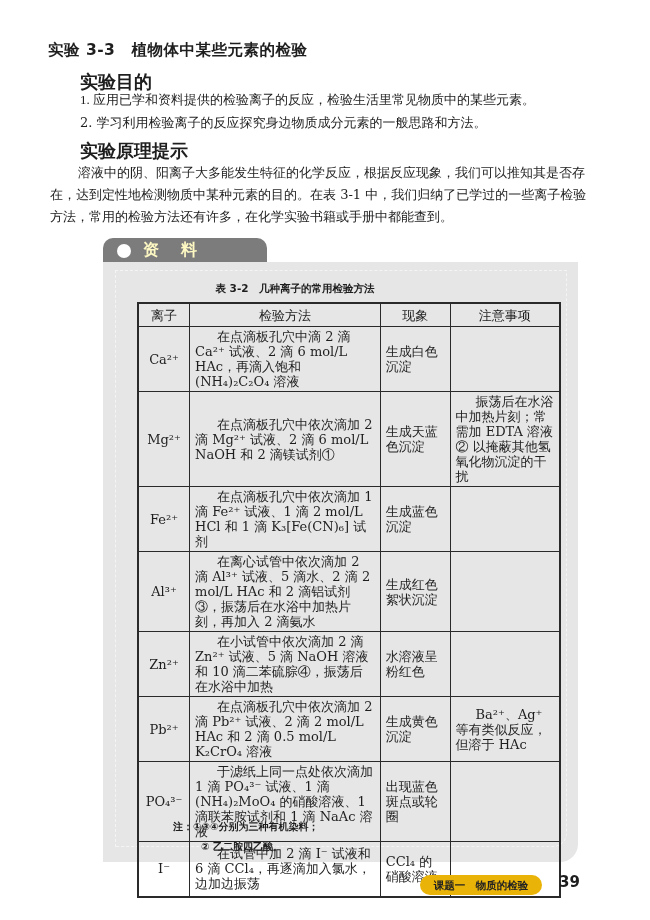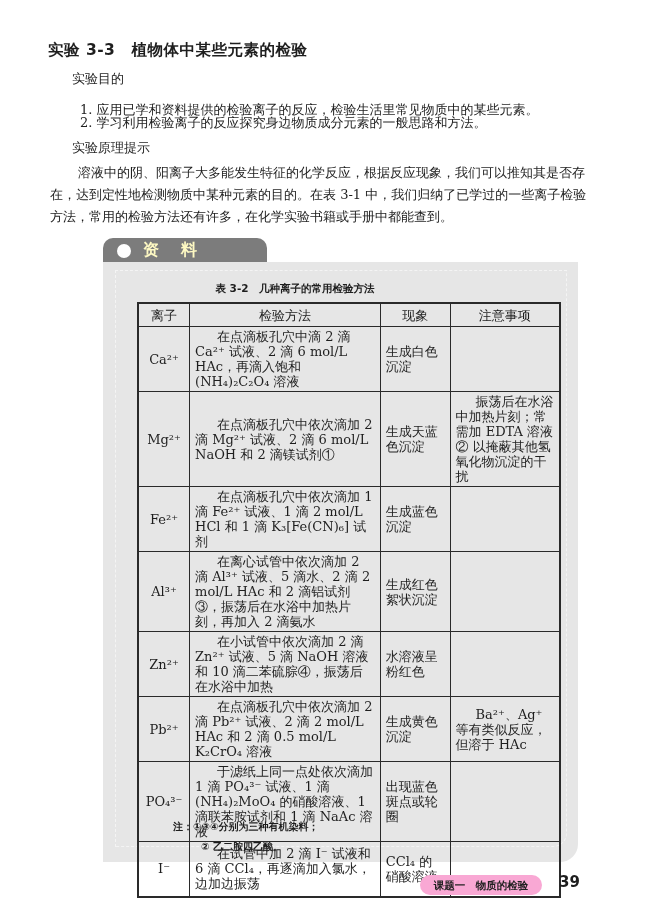--- a/index.html
+++ b/index.html
@@ -3,21 +3,21 @@
 <meta charset="utf-8">
 <style>
   html, body { margin: 0; padding: 0; }
   body {
     width: 650px; height: 920px; background: #ffffff; position: relative; overflow: hidden;
     font-family: "DejaVu Serif", "Liberation Serif", serif; color: #1e1e1e;
   }
   .sans { font-family: "DejaVu Sans", "Liberation Sans", sans-serif; }
   .exp-title { position: absolute; left: 48px; top: 40px; font-size: 15.5px; font-weight: bold; letter-spacing: 0.5px; }
   .exp-title .num { margin-right: 16px; }
-  .sub-h { position: absolute; left: 72px; font-size: 13px; font-weight: normal; }
+  .sub-h { position: absolute; left: 80px; font-size: 18px; font-weight: bold; }
   .para-line { position: absolute; font-size: 13px; line-height: 20px; white-space: nowrap; }
   .goal { left: 80px; }
   .principle { left: 50px; width: 540px; top: 162px; font-size: 13px; line-height: 22px; text-indent: 28px; white-space: normal; }
 
   .res-box {
     position: absolute; left: 103px; top: 262px; width: 475px; height: 600px;
     background: #e6e6e6; border-radius: 0 0 18px 0;
   }
   .res-inner {
     position: absolute; left: 12px; top: 8px; width: 450px; height: 575px;
@@ -40,33 +40,33 @@
   td.ion { text-align: center; width: 38px; }
   td.method { width: 172px; text-indent: 22px; }
   td.obs { width: 56px; }
   td.note { width: 94px; text-indent: 20px; }
 
   .notes { position: absolute; left: 70px; top: 555px; font-size: 10px; font-weight: bold; line-height: 20px; }
   .notes .n2 { padding-left: 28px; }
 
   .footer-pill {
     position: absolute; left: 420px; top: 875px; width: 122px; height: 20px; border-radius: 10px;
-    background: #f9a8d4; text-align: center; font-size: 10.5px; font-weight: bold; line-height: 20px; color: #222;
+    background: #eab308; text-align: center; font-size: 10.5px; font-weight: bold; line-height: 20px; color: #222;
   }
   .page-num { position: absolute; left: 559px; top: 873px; font-size: 15px; font-weight: bold; font-family: "DejaVu Sans", "Liberation Sans", sans-serif; }
 </style>
 </head>
 <body>
 
 <div class="exp-title sans">
   <span class="num">实验 3-3</span><span>植物体中某些元素的检验</span>
 </div>
 
 <div class="sub-h sans" style="top:70px;">实验目的</div>
-<div class="para-line goal" style="top:100px;">1. 应用已学和资料提供的检验离子的反应，检验生活里常见物质中的某些元素。</div>
+<div class="para-line goal" style="top:90px;font-family:Liberation Serif, serif;">1. 应用已学和资料提供的检验离子的反应，检验生活里常见物质中的某些元素。</div>
 <div class="para-line goal" style="top:113px;">2. 学习利用检验离子的反应探究身边物质成分元素的一般思路和方法。</div>
 
 <div class="sub-h sans" style="top:139px;">实验原理提示</div>
 <div class="para-line principle">溶液中的阴、阳离子大多能发生特征的化学反应，根据反应现象，我们可以推知其是否存在，达到定性地检测物质中某种元素的目的。在表 3-1 中，我们归纳了已学过的一些离子检验方法，常用的检验方法还有许多，在化学实验书籍或手册中都能查到。</div>
 
 <div class="res-tab">
   <span class="dot"></span>
   <span class="lbl sans">资料</span>
 </div>
 

